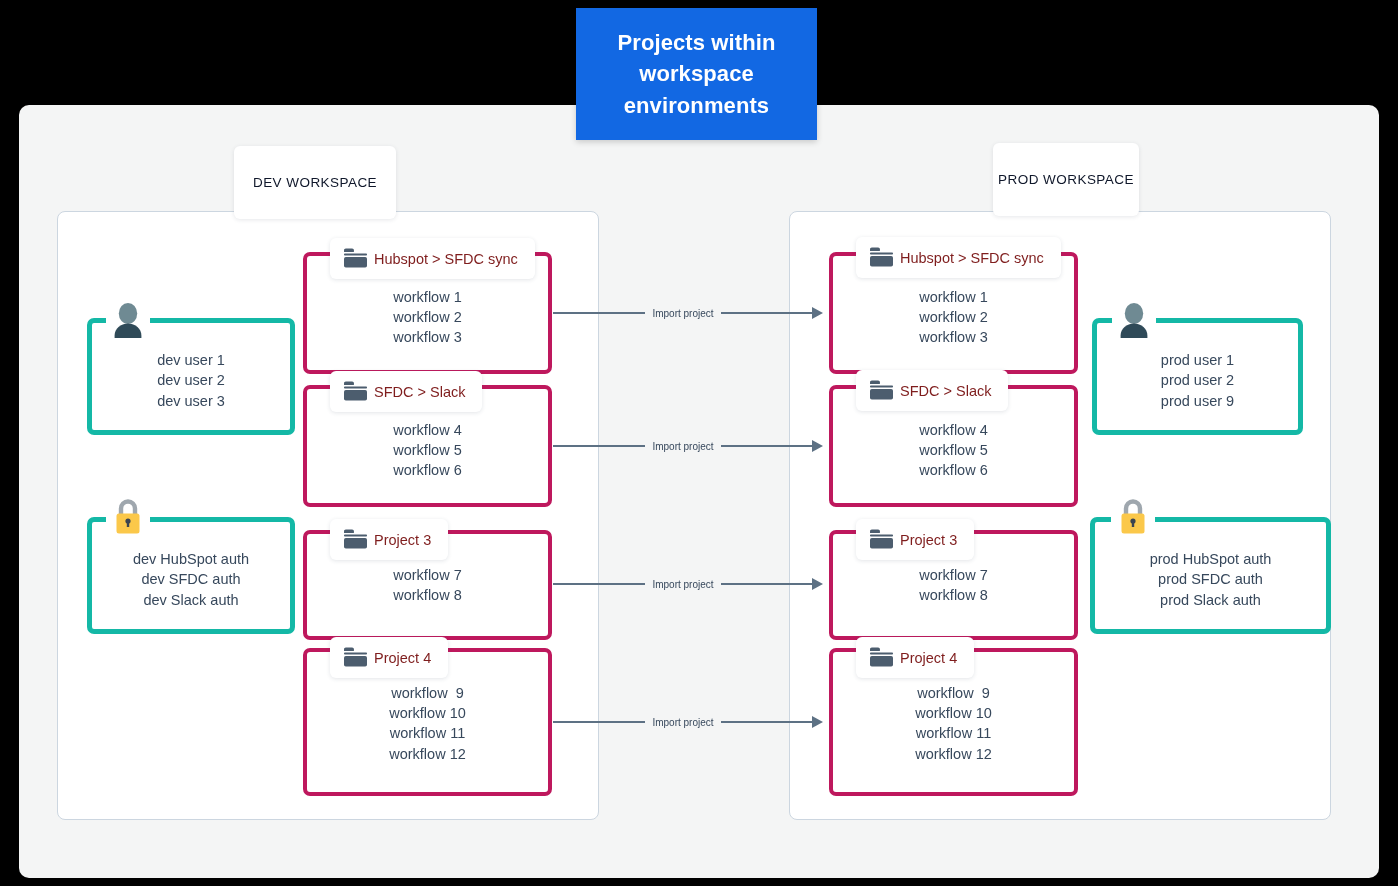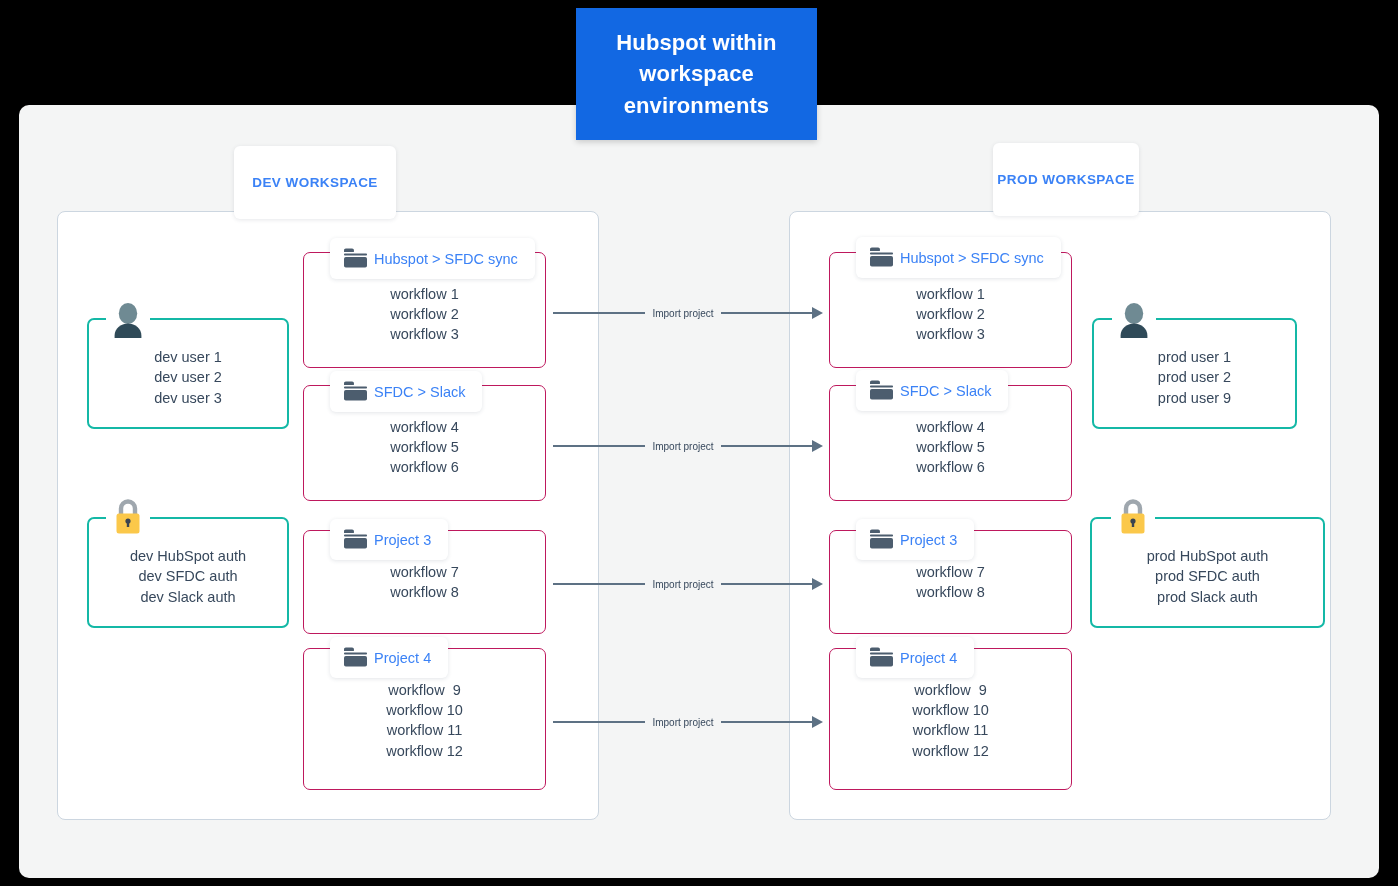--- a/index.html
+++ b/index.html
@@ -59,30 +59,30 @@
     box-shadow: 0 1px 4px rgba(60,70,90,0.13);
     display: flex;
     align-items: center;
     justify-content: center;
     z-index: 30;
   }
   #tab-dev  { left: 234px; top: 146px; width: 162px; height: 73px; }
   #tab-prod { left: 993px; top: 143px; width: 146px; height: 73px; }
   .ws-tab .txt {
     font-size: 13.5px;
-    font-weight: bold;
-    color: #3b82f6;
+    font-weight: normal;
+    color: #0f172a;
     letter-spacing: 0.45px;
   }
 
   
   .card {
     position: absolute;
     background: #ffffff;
-    border: 2px solid #14b8a6;
+    border: 5px solid #14b8a6;
     border-radius: 7px;
     z-index: 10;
   }
   .card .lines {
     position: absolute;
     left: 0; right: 0;
     text-align: center;
     font-size: 14.5px;
     line-height: 20.3px;
     color: #37485c;
@@ -110,21 +110,21 @@
   }
   #icon-dev-user   { left: 106px;  top: 296px; }
   #icon-dev-lock   { left: 106px;  top: 494px; }
   #icon-prod-user  { left: 1112px; top: 296px; }
   #icon-prod-lock  { left: 1111px; top: 494px; }
 
   
   .project {
     position: absolute;
     background: #ffffff;
-    border: 1px solid #be185d;
+    border: 4px solid #be185d;
     border-radius: 7px;
     z-index: 10;
   }
   .project .wf {
     position: absolute;
     left: 0; right: 0;
     text-align: center;
     font-size: 14.5px;
     line-height: 20.2px;
     color: #37485c;
@@ -134,21 +134,21 @@
     position: absolute;
     background: #ffffff;
     border-radius: 6px;
     box-shadow: 0 1px 4px rgba(60,70,90,0.14);
     height: 41px;
     display: flex;
     align-items: center;
     padding: 0 17px 0 44px;
     z-index: 24;
     font-size: 14.5px;
-    color: #3b82f6;
+    color: #7f1d1d;
     white-space: nowrap;
   }
   .folder-icon {
     position: absolute;
     left: 14px; top: 10px;
     width: 23px; height: 21px;
     z-index: 26;
   }
 
   
@@ -208,21 +208,21 @@
     border-left: 11px solid #5d7184;
     margin-left: -1px;
   }
 </style>
 </head>
 <body>
 
 <div id="canvas"></div>
 
 <div id="title-banner">
-  <div class="txt"><span>Hubspot within</span><br><span>workspace</span><br><span>environments</span></div>
+  <div class="txt"><span>Projects within</span><br><span>workspace</span><br><span>environments</span></div>
 </div>
 
 <div class="workspace" id="ws-dev"></div>
 <div class="workspace" id="ws-prod"></div>
 
 <div class="ws-tab" id="tab-dev">
   <span class="txt">DEV WORKSPACE</span>
 </div>
 <div class="ws-tab" id="tab-prod">
   <span class="txt">PROD WORKSPACE</span>

